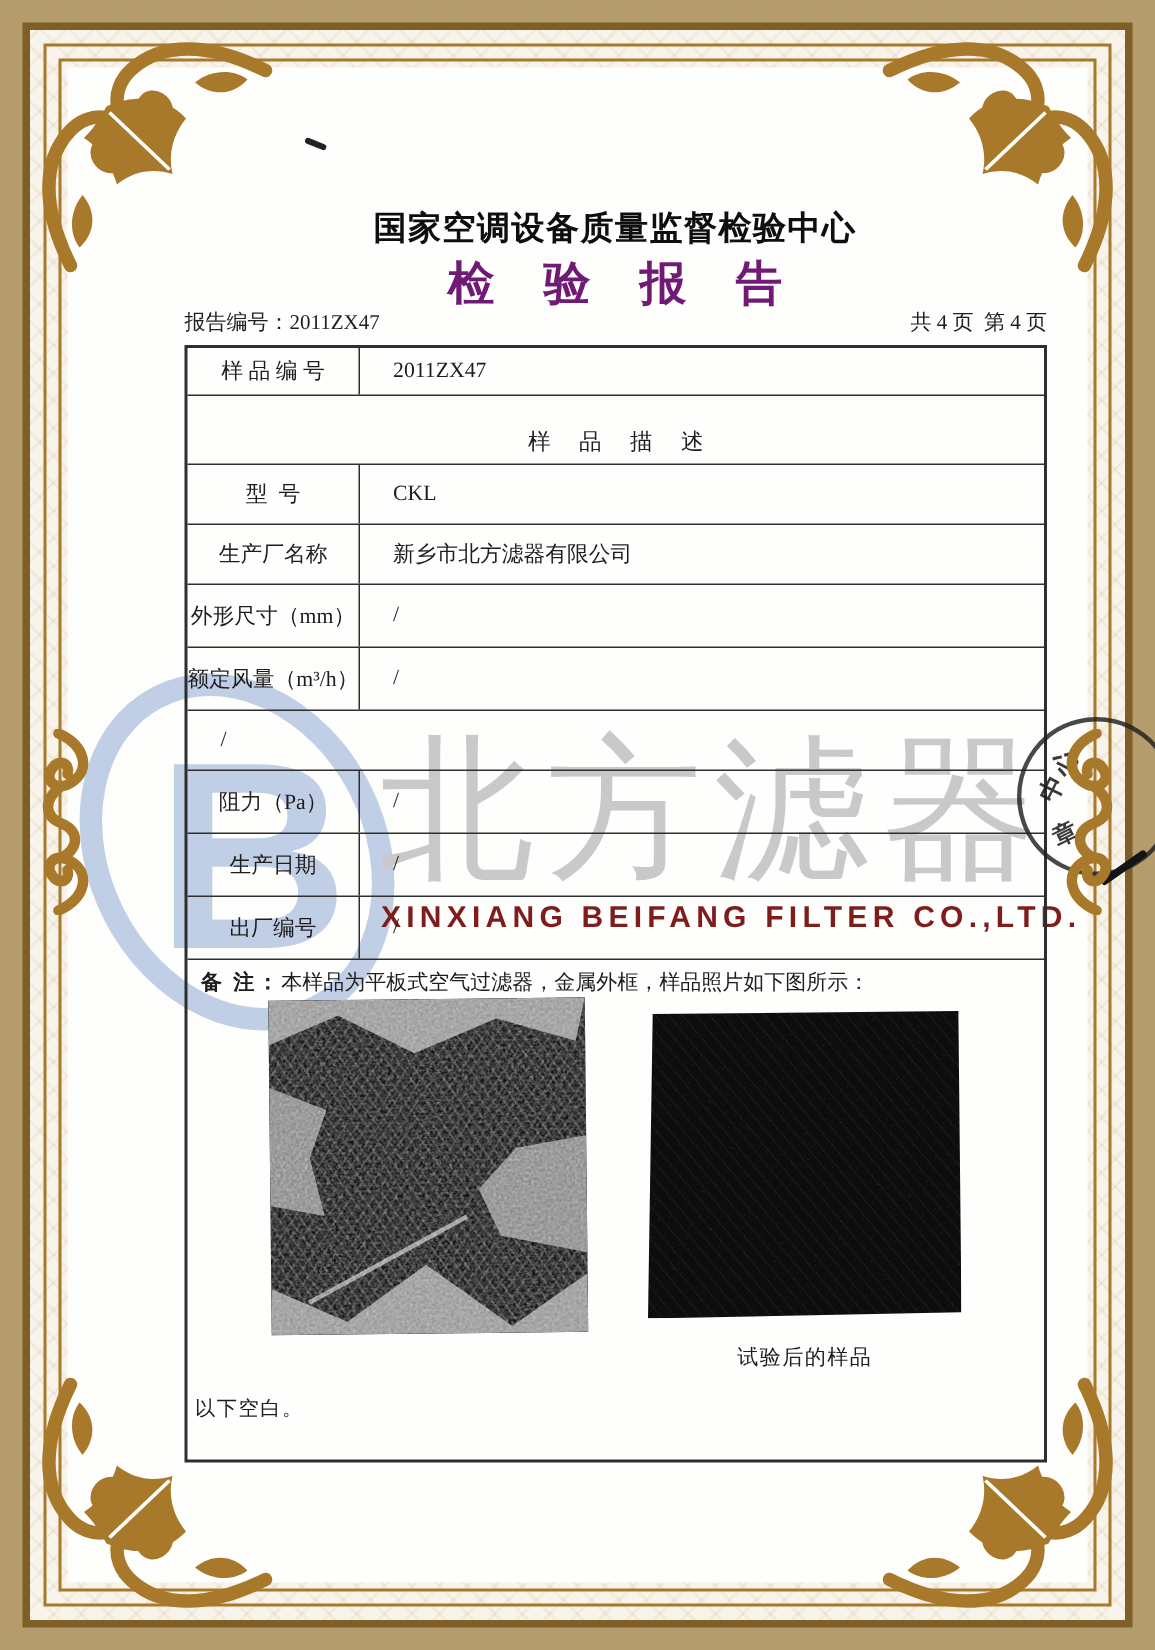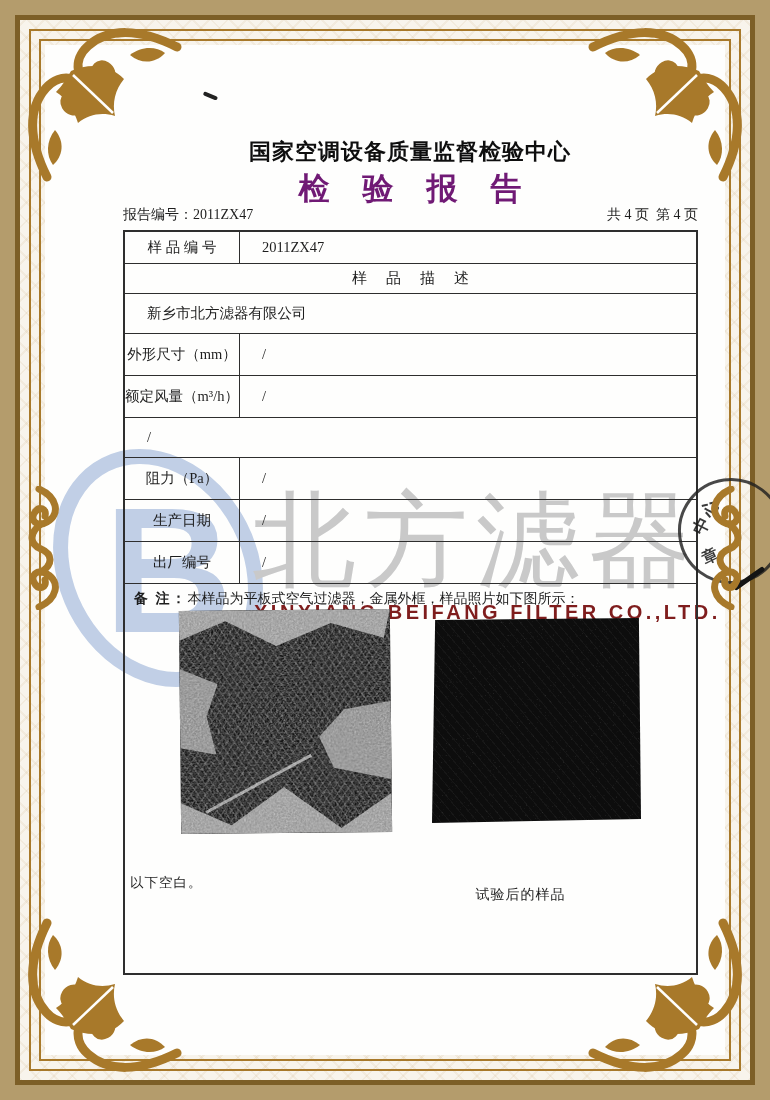--- a/index.html
+++ b/index.html
@@ -39,21 +39,21 @@
   .hdr-row span{white-space:pre;}
   
   .tbl{position:absolute;left:123px;top:230px;width:575px;height:745px;z-index:4;
        border:2px solid #2e2e2e;box-sizing:border-box;display:flex;flex-direction:column;background:transparent;}
   .trow{display:flex;box-sizing:border-box;border-bottom:1.5px solid #2e2e2e;flex:none;}
   .tlabel{width:115px;flex:none;box-sizing:border-box;border-right:1.5px solid #2e2e2e;
           display:flex;align-items:center;justify-content:center;font-size:14.5px;white-space:pre;}
   .tvalue{flex:1;display:flex;align-items:center;padding-left:22px;font-size:14.5px;white-space:pre;}
   .tsection{flex:1;display:flex;align-items:center;justify-content:center;
             font-size:15px;letter-spacing:19px;text-indent:19px;white-space:pre;}
-  .r32{height:32px;text-align:right;} .r30{height:30px;} .r40{height:40px;} .r42{height:42px;}
+  .r32{height:32px;text-align:right;} .r30{height:30px;margin-top:16px;} .r40{height:40px;} .r42{height:42px;}
   .remark{flex:1;position:relative;border-bottom:none;display:block;}
   .remark-line{position:absolute;left:9px;right:6px;top:6px;font-size:14px;}
   .remark-line b{letter-spacing:2px;}
   
   .photo{position:absolute;overflow:hidden;z-index:5;}
   .photo-before{left:55px;top:26px;width:211px;height:223px;transform:rotate(-.6deg);
       background:
         repeating-linear-gradient(55deg,rgba(225,225,225,.15) 0 1.5px,transparent 1.5px 6px),
         repeating-linear-gradient(-55deg,rgba(215,215,215,.13) 0 1.5px,transparent 1.5px 6px),
         repeating-linear-gradient(0deg,rgba(255,255,255,.05) 0 1px,transparent 1px 5px),
@@ -69,21 +69,21 @@
   .b2{right:0;top:92px;width:72px;height:78px;background:#8d8d8d;
       clip-path:polygon(100% 0,100% 100%,20% 85%,0 45%,35% 10%);}
   .b3{left:0;bottom:0;width:100%;height:56px;background:#999;
       clip-path:polygon(0 45%,24% 85%,49% 18%,76% 92%,100% 30%,100% 100%,0 100%);}
   .b4{left:0;top:58px;width:38px;height:86px;background:#8d8d8d;
       clip-path:polygon(0 0,100% 18%,70% 55%,95% 100%,0 92%);}
   .streak{position:absolute;left:18px;bottom:48px;width:120px;height:3px;background:rgba(255,255,255,.55);
       transform:rotate(-28deg);z-index:2;}
   .noise{position:absolute;inset:0;z-index:3;}
   .pcap{position:absolute;top:256px;text-align:center;font-size:14px;letter-spacing:1px;}
-  .cap1{left:55px;width:211px;} .cap2{left:291px;width:209px;margin-top:46px;}
+  .cap1{left:55px;width:211px;} .cap2{left:307px;width:209px;}
   .footer-note{position:absolute;left:5px;top:290px;font-size:13.5px;letter-spacing:1px;}
   
   .stamp{position:absolute;left:678px;top:478px;width:106px;height:106px;z-index:6;
          border:3px solid rgba(32,32,32,.82);border-radius:50%;box-sizing:border-box;
          transform:rotate(-8deg);}
   .stamp span{position:absolute;color:rgba(28,28,28,.88);font-weight:bold;
               font-family:"Liberation Serif",serif;}
   .st-up{left:8px;top:20px;font-size:17px;letter-spacing:3px;transform:rotate(-55deg);}
   .st-low{left:18px;top:62px;font-size:16px;transform:rotate(-18deg);}
   .tick{position:absolute;left:731px;top:576px;width:36px;height:4.5px;background:#141414;
@@ -186,20 +186,25 @@
 
   <div class="tbl">
     <div class="trow r32">
       <div class="tlabel">样 品 编 号</div>
       <div class="tvalue">2011ZX47</div>
     </div>
     <div class="trow r30">
       <div class="tsection">样品描述</div>
     </div>
     <div class="trow r40">
+      <div class="tlabel">型  号</div>
+      <div class="tvalue">CKL</div>
+    </div>
+    <div class="trow r40">
+      <div class="tlabel">生产厂名称</div>
       <div class="tvalue">新乡市北方滤器有限公司</div>
     </div>
     <div class="trow r42">
       <div class="tlabel">外形尺寸（mm）</div>
       <div class="tvalue">/</div>
     </div>
     <div class="trow r42">
       <div class="tlabel">额定风量（m³/h）</div>
       <div class="tvalue">/</div>
     </div>

